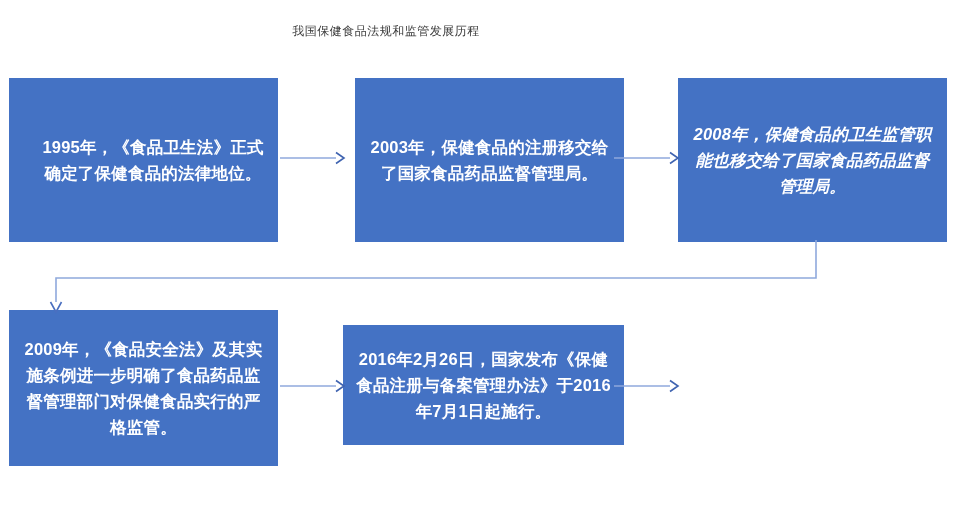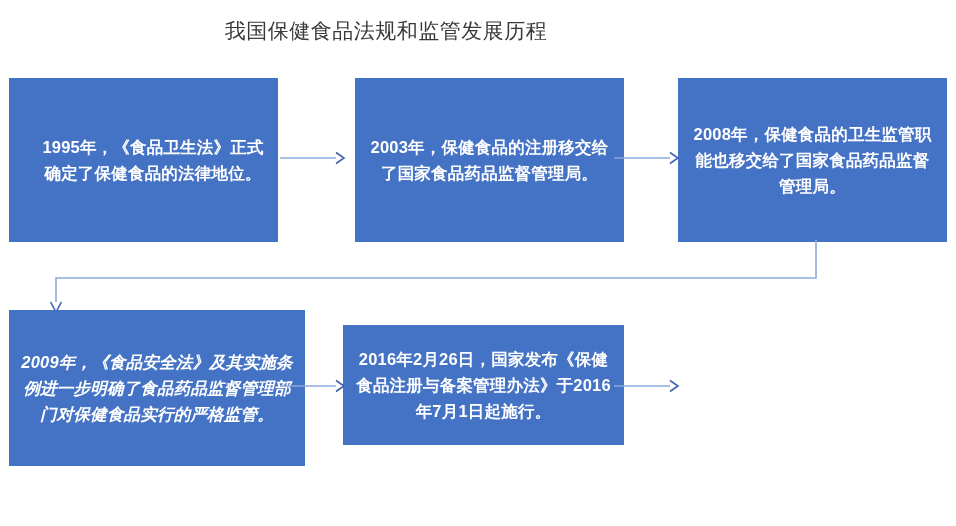--- a/index.html
+++ b/index.html
@@ -18,21 +18,21 @@
     width: 956px;
     height: 526px;
     background: #ffffff;
   }
   #chart-title {
     position: absolute;
     left: 0;
     top: 20px;
     width: 772px;
     text-align: center;
-    font-size: 21px;
+    font-size: 12px;
     color: #3a3a3a;
     font-weight: 400;
     letter-spacing: 0.5px;
     line-height: 22px;
   }
   .node {
     position: absolute;
     background: #4472C4;
     display: flex;
     align-items: center;
@@ -45,23 +45,23 @@
     font-size: 16.5px;
     font-weight: bold;
     line-height: 26px;
     text-align: center;
     letter-spacing: 0.2px;
     word-break: break-all;
   }
   
   #node-1 { left: 9px;   top: 78px;  width: 269px; height: 164px; padding-left: 31px; }
   #node-2 { left: 343px; top: 78px;  width: 269px; height: 164px; margin-left: 12px; }
-  #node-3 { left: 678px; top: 78px;  width: 269px; height: 164px; }
+  #node-3 { left: 678px; top: 78px;  width: 269px; height: 164px; font-style: italic; }
   
-  #node-4 { left: 9px;   top: 310px; width: 296px; height: 156px; font-style: italic; }
+  #node-4 { left: 9px;   top: 310px; width: 269px; height: 156px; }
   #node-5 { left: 343px; top: 325px; width: 281px; height: 120px; }
   #node-6 { left: 678px; top: 310px; width: 269px; height: 156px; }
 
   
   .connector {
     position: absolute;
     overflow: visible;
   }
   #conn-1-2 { left: 278px; top: 138px; width: 68px; height: 40px; }
   #conn-2-3 { left: 612px; top: 138px; width: 68px; height: 40px; }

